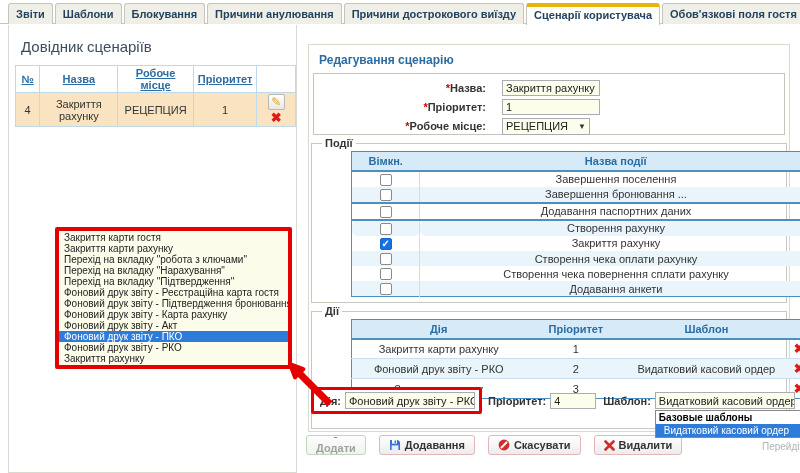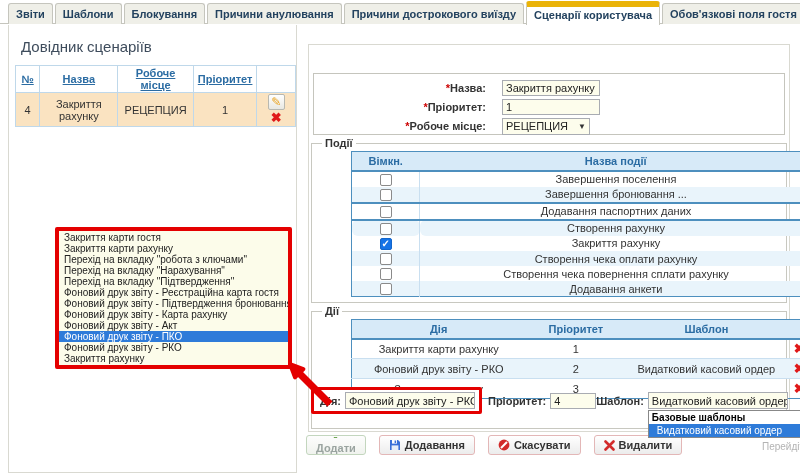--- a/index.html
+++ b/index.html
@@ -7,21 +7,21 @@
     font-family:"Liberation Sans", sans-serif; }
   body { position:relative; font-size:11px; color:#333; }
 
   
   .tabs-bar { position:absolute; left:0; top:0; width:800px; height:24px;
     border-bottom:1px solid #c5c5bd; background:#fff; }
   .tabs-row { display:flex; align-items:flex-end; height:24px; padding-left:8px; gap:2px; }
   .tab { font-size:11px; font-weight:bold; color:#23425f; background:#efefe8;
     border:1px solid #c5c5bd; border-bottom:none; border-radius:3px 3px 0 0;
     padding:4px 7px 4px; white-space:nowrap; cursor:default; }
-  .tab.active { background:#fff; border-top:6px solid #eab308; padding-top:2px;
+  .tab.active { background:#fff; border-top:4px solid #eab308; padding-top:2px;
     position:relative; top:1px; }
 
   
   .panel-left { position:absolute; left:8px; top:25px; width:289px; height:448px;
     border:1px solid #d9d9d1; border-top:none; background:#fff; }
   .dict-title { font-size:15px; color:#3e4c5c; margin:13px 0 10px 12px; }
   .dict-table { border-collapse:collapse; margin-left:6px; font-size:11px; }
   .dict-table th, .dict-table td { border:1px solid #bfd8ea; text-align:center;
     height:21px; padding:1px 4px; }
   .dict-table th a { color:#2b6ca3; font-weight:bold; text-decoration:underline; cursor:pointer; }
@@ -171,20 +171,21 @@
       </div>
   </div>
 </div>
 
 <svg class="arrow-svg" width="64" height="52">
   <line x1="54" y1="48" x2="22" y2="16" stroke="#e40000" stroke-width="7"></line>
   <polygon points="14,8 27.4,13 19,21.4" fill="#e40000" stroke="#e40000" stroke-width="4" stroke-linejoin="round"></polygon>
 </svg>
 
 <div class="panel-right">
+  <div class="panel-title">Редагування сценарію</div>
 
   <div class="fields-box">
     <div class="field-row">
       <span class="flabel"><span class="req">*</span><span>Назва:</span></span>
       <input class="tinput w98" value="Закриття рахунку" style="">
     </div>
     <div class="field-row">
       <span class="flabel"><span class="req">*</span><span>Пріоритет:</span></span>
       <input class="tinput w98" value="1" style="">
     </div>
@@ -292,21 +293,21 @@
 
   <div class="addrow">
     <span class="redbox">
       <span class="lbl">Дія:</span>
       <span class="sel" style="width:130px">
           <span>Фоновий друк звіту - РКО</span>
         </span>
     </span>
     <span class="lbl" style="margin-left:6px">Пріоритет:</span>
     <input class="tinput w46" value="4" style="">
-    <span class="lbl" style="margin-left:0">Шаблон:</span>
+    <span class="lbl" style="margin-left:7px">Шаблон:</span>
     <span class="selwrap">
       <span class="sel" style="width:140px">
           <span>Видатковий касовий ордер</span>
         </span>
       
       <span class="dd">
         <span class="dd-group" style="display:block">Базовые шаблоны</span>
         <span style="display:block">
 
         <span class="dd-opt selected" style="display:block">Видатковий касовий ордер</span>

